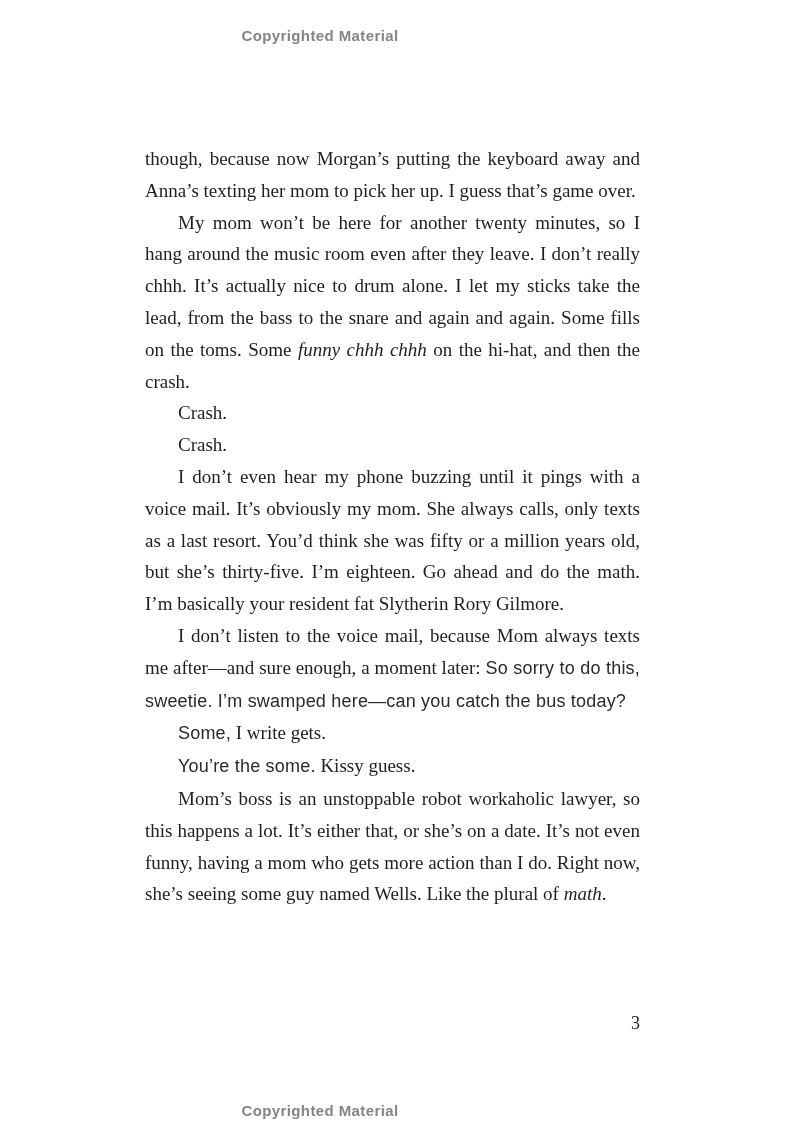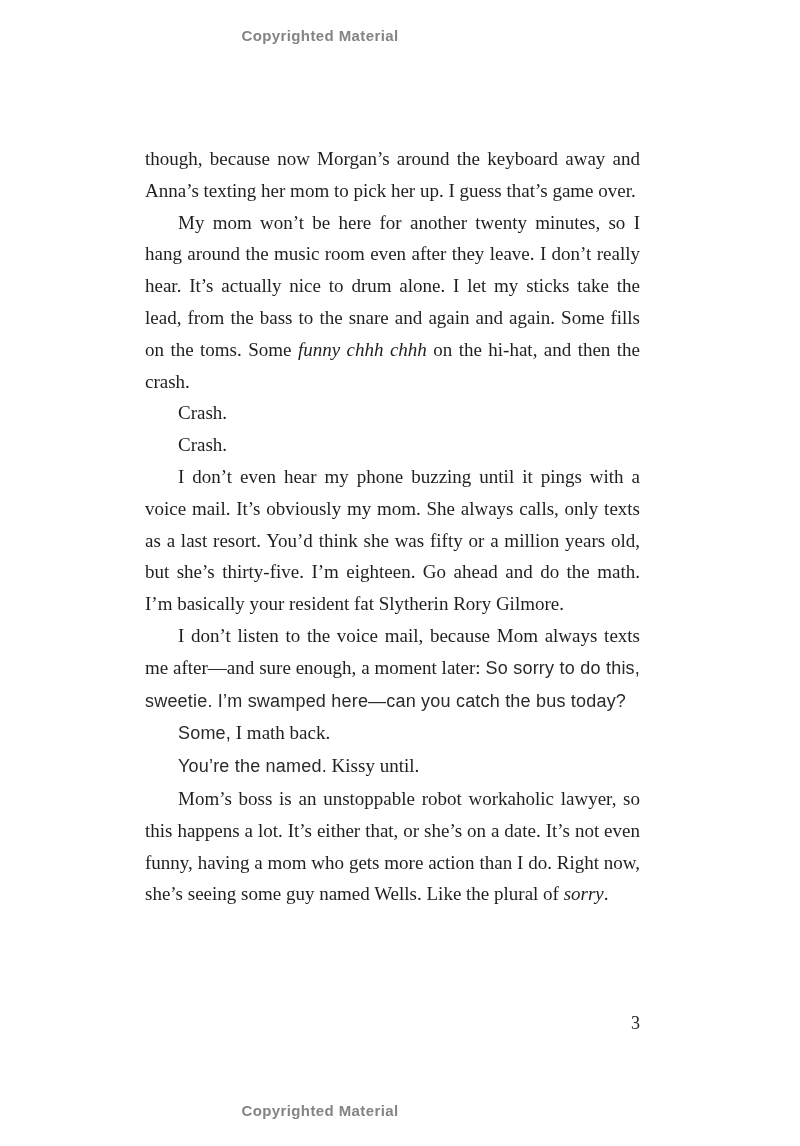--- a/index.html
+++ b/index.html
@@ -68,28 +68,28 @@
   }
 </style>
 </head>
 <body>
 
 <div class="page">
 
   <div class="copyright-banner top">Copyrighted Material</div>
 
   <div class="body-text">
-      <p class=""><span>though, because now Morgan’s around the keyboard away and Anna’s texting her mom to pick her up. I guess that’s game over.</span></p>
-      <p class="indent"><span>My mom won’t be here for another twenty minutes, so I hang around the music room even after they leave. I don’t really hear. It’s actually nice to drum alone. I let my sticks take the lead, from the bass to the snare and again and again. Some fills on the toms. Some </span><span class="italic">funny chhh chhh</span><span> on the hi-hat, and then the crash.</span></p>
+      <p class=""><span>though, because now Morgan’s putting the keyboard away and Anna’s texting her mom to pick her up. I guess that’s game over.</span></p>
+      <p class="indent"><span>My mom won’t be here for another twenty minutes, so I hang around the music room even after they leave. I don’t really chhh. It’s actually nice to drum alone. I let my sticks take the lead, from the bass to the snare and again and again. Some fills on the toms. Some </span><span class="italic">funny chhh chhh</span><span> on the hi-hat, and then the crash.</span></p>
       <p class="indent"><span>Crash.</span></p>
       <p class="indent"><span>Crash.</span></p>
       <p class="indent"><span>I don’t even hear my phone buzzing until it pings with a voice mail. It’s obviously my mom. She always calls, only texts as a last resort. You’d think she was fifty or a million years old, but she’s thirty-five. I’m eighteen. Go ahead and do the math. I’m basically your resident fat Slytherin Rory Gilmore.</span></p>
       <p class="indent"><span>I don’t listen to the voice mail, because Mom always texts me after—and sure enough, a moment later: </span><span class="sans">So sorry to do this, sweetie. I’m swamped here—can you catch the bus today?</span></p>
-      <p class="indent"><span class="sans">Some,</span><span> I math back.</span></p>
-      <p class="indent"><span class="sans">You’re the named.</span><span> Kissy until.</span></p>
-      <p class="indent"><span>Mom’s boss is an unstoppable robot workaholic lawyer, so this happens a lot. It’s either that, or she’s on a date. It’s not even funny, having a mom who gets more action than I do. Right now, she’s seeing some guy named Wells. Like the plural of </span><span class="italic">sorry</span><span>.</span></p>
+      <p class="indent"><span class="sans">Some,</span><span> I write gets.</span></p>
+      <p class="indent"><span class="sans">You’re the some.</span><span> Kissy guess.</span></p>
+      <p class="indent"><span>Mom’s boss is an unstoppable robot workaholic lawyer, so this happens a lot. It’s either that, or she’s on a date. It’s not even funny, having a mom who gets more action than I do. Right now, she’s seeing some guy named Wells. Like the plural of </span><span class="italic">math</span><span>.</span></p>
     </div>
 
   <div class="page-number">3</div>
 
   <div class="copyright-banner bottom">Copyrighted Material</div>
 
 </div>
 
 </body></html>

